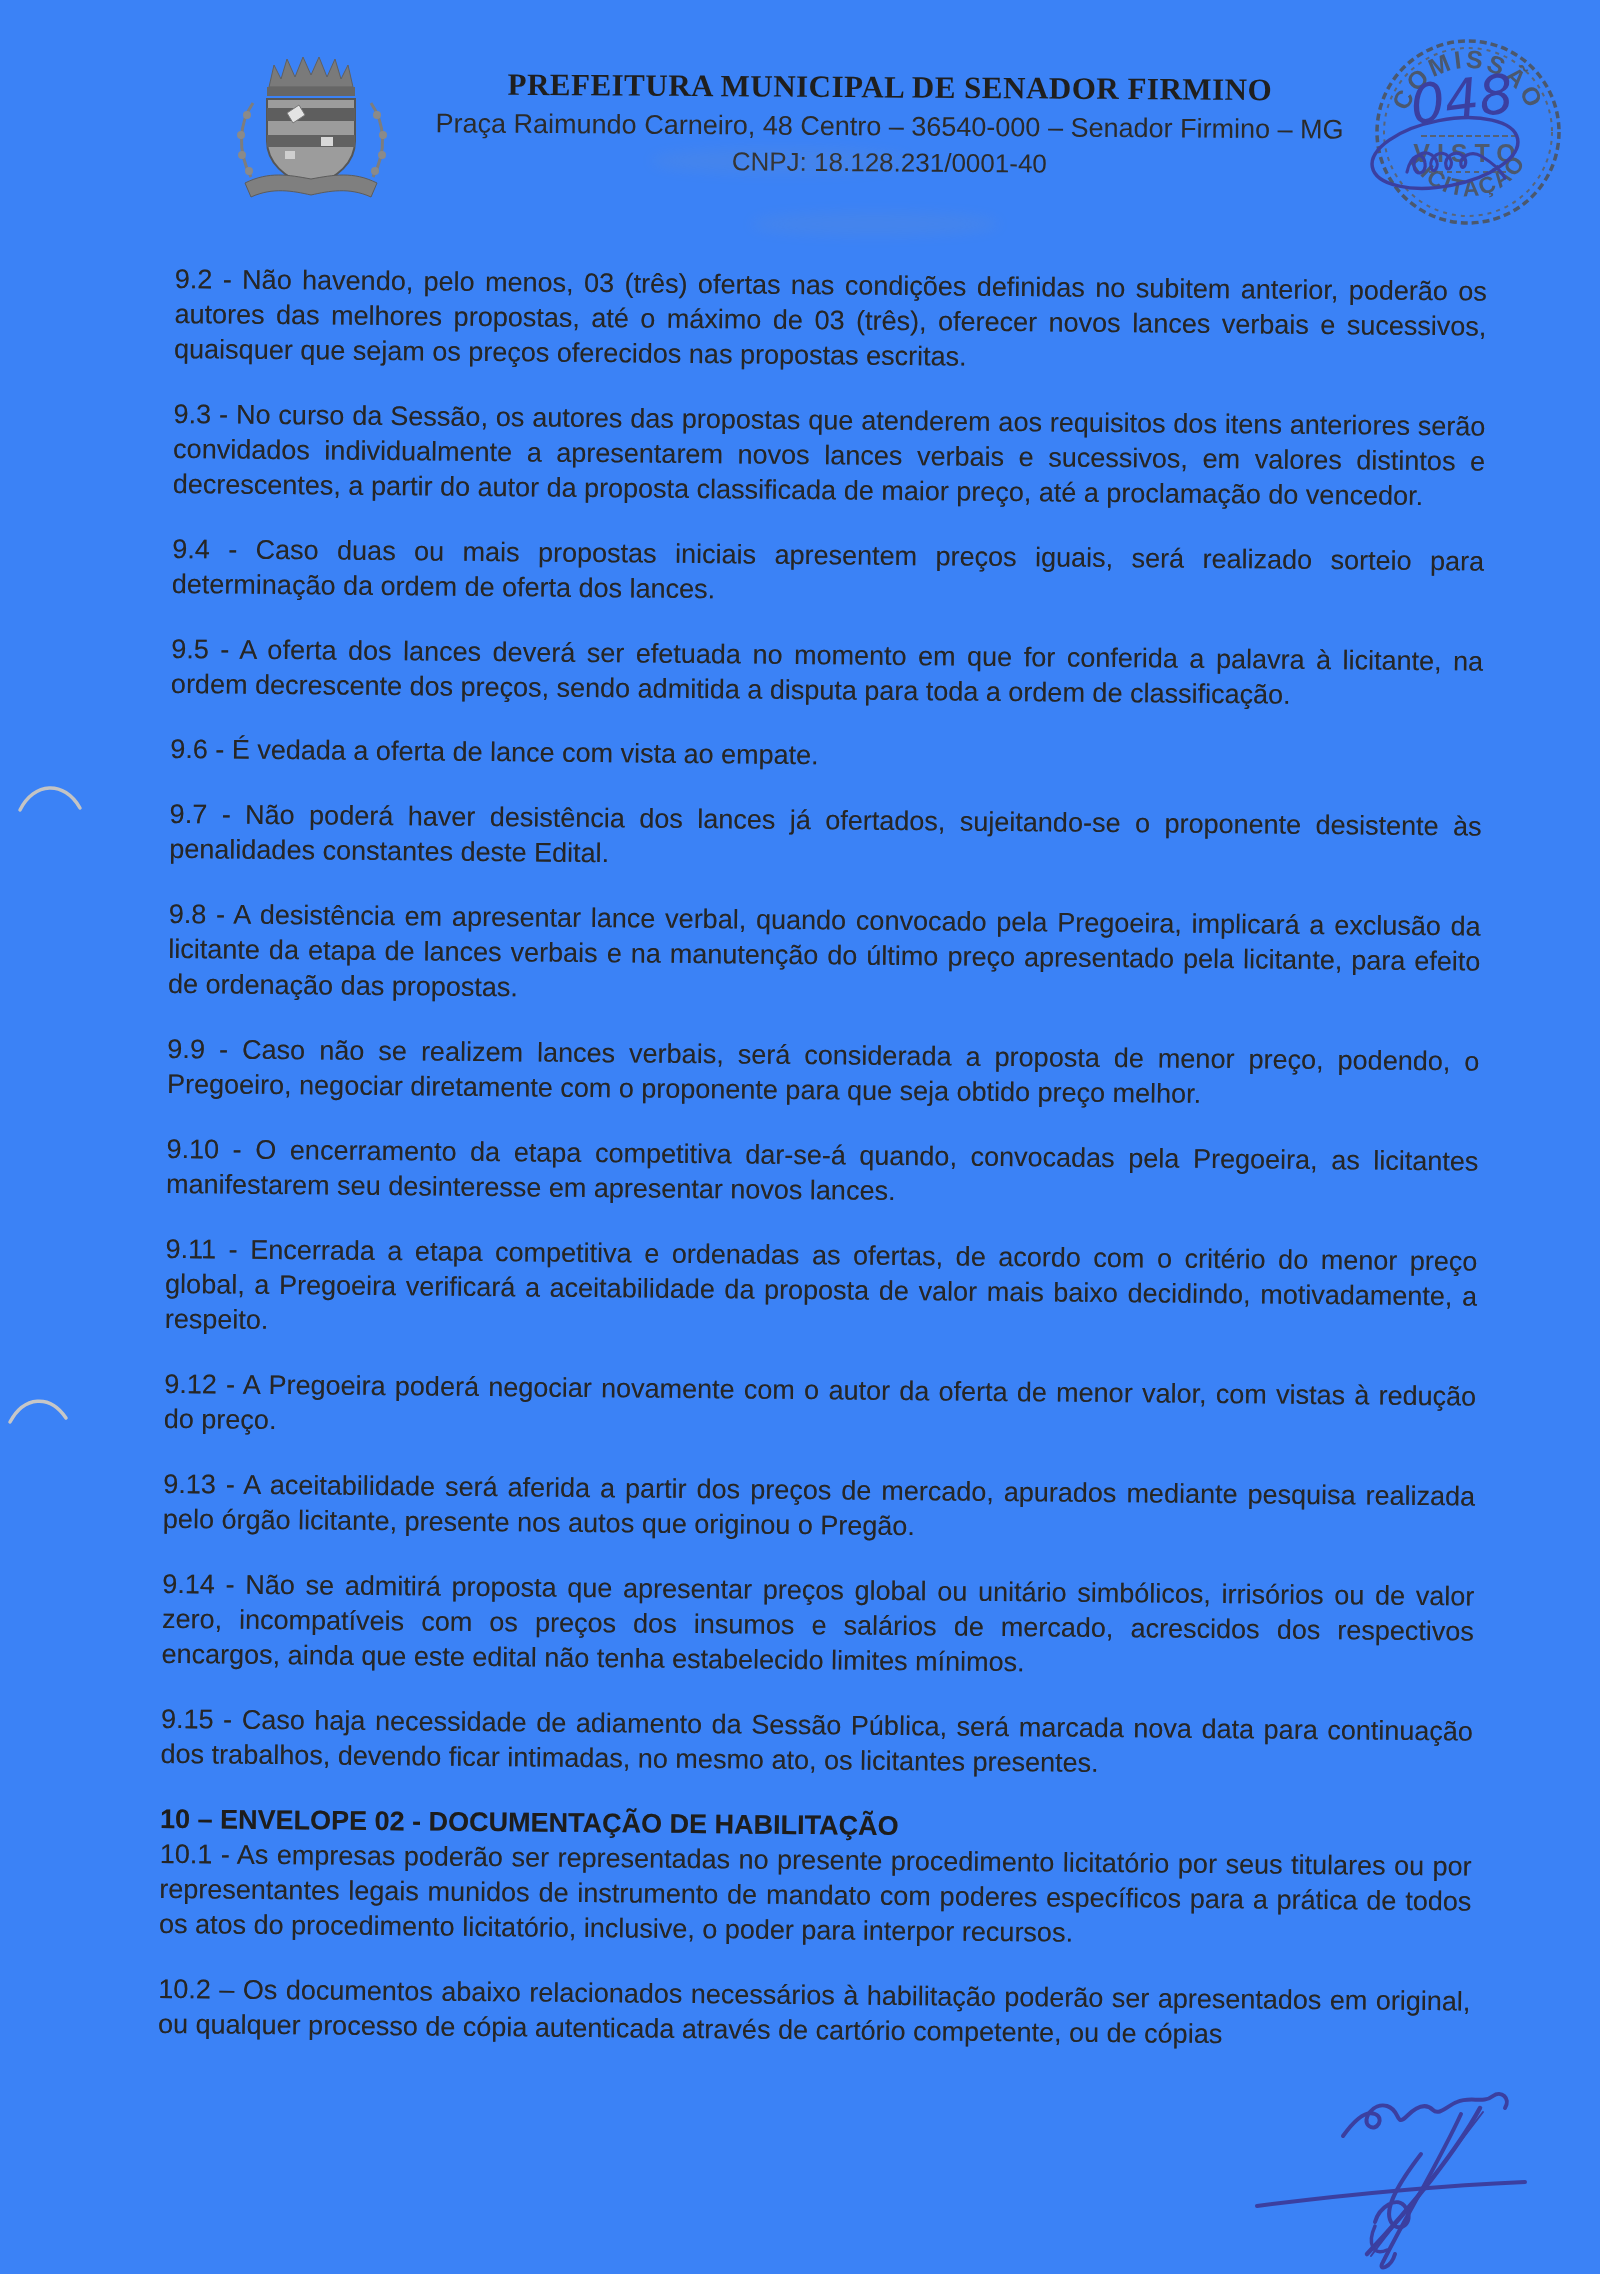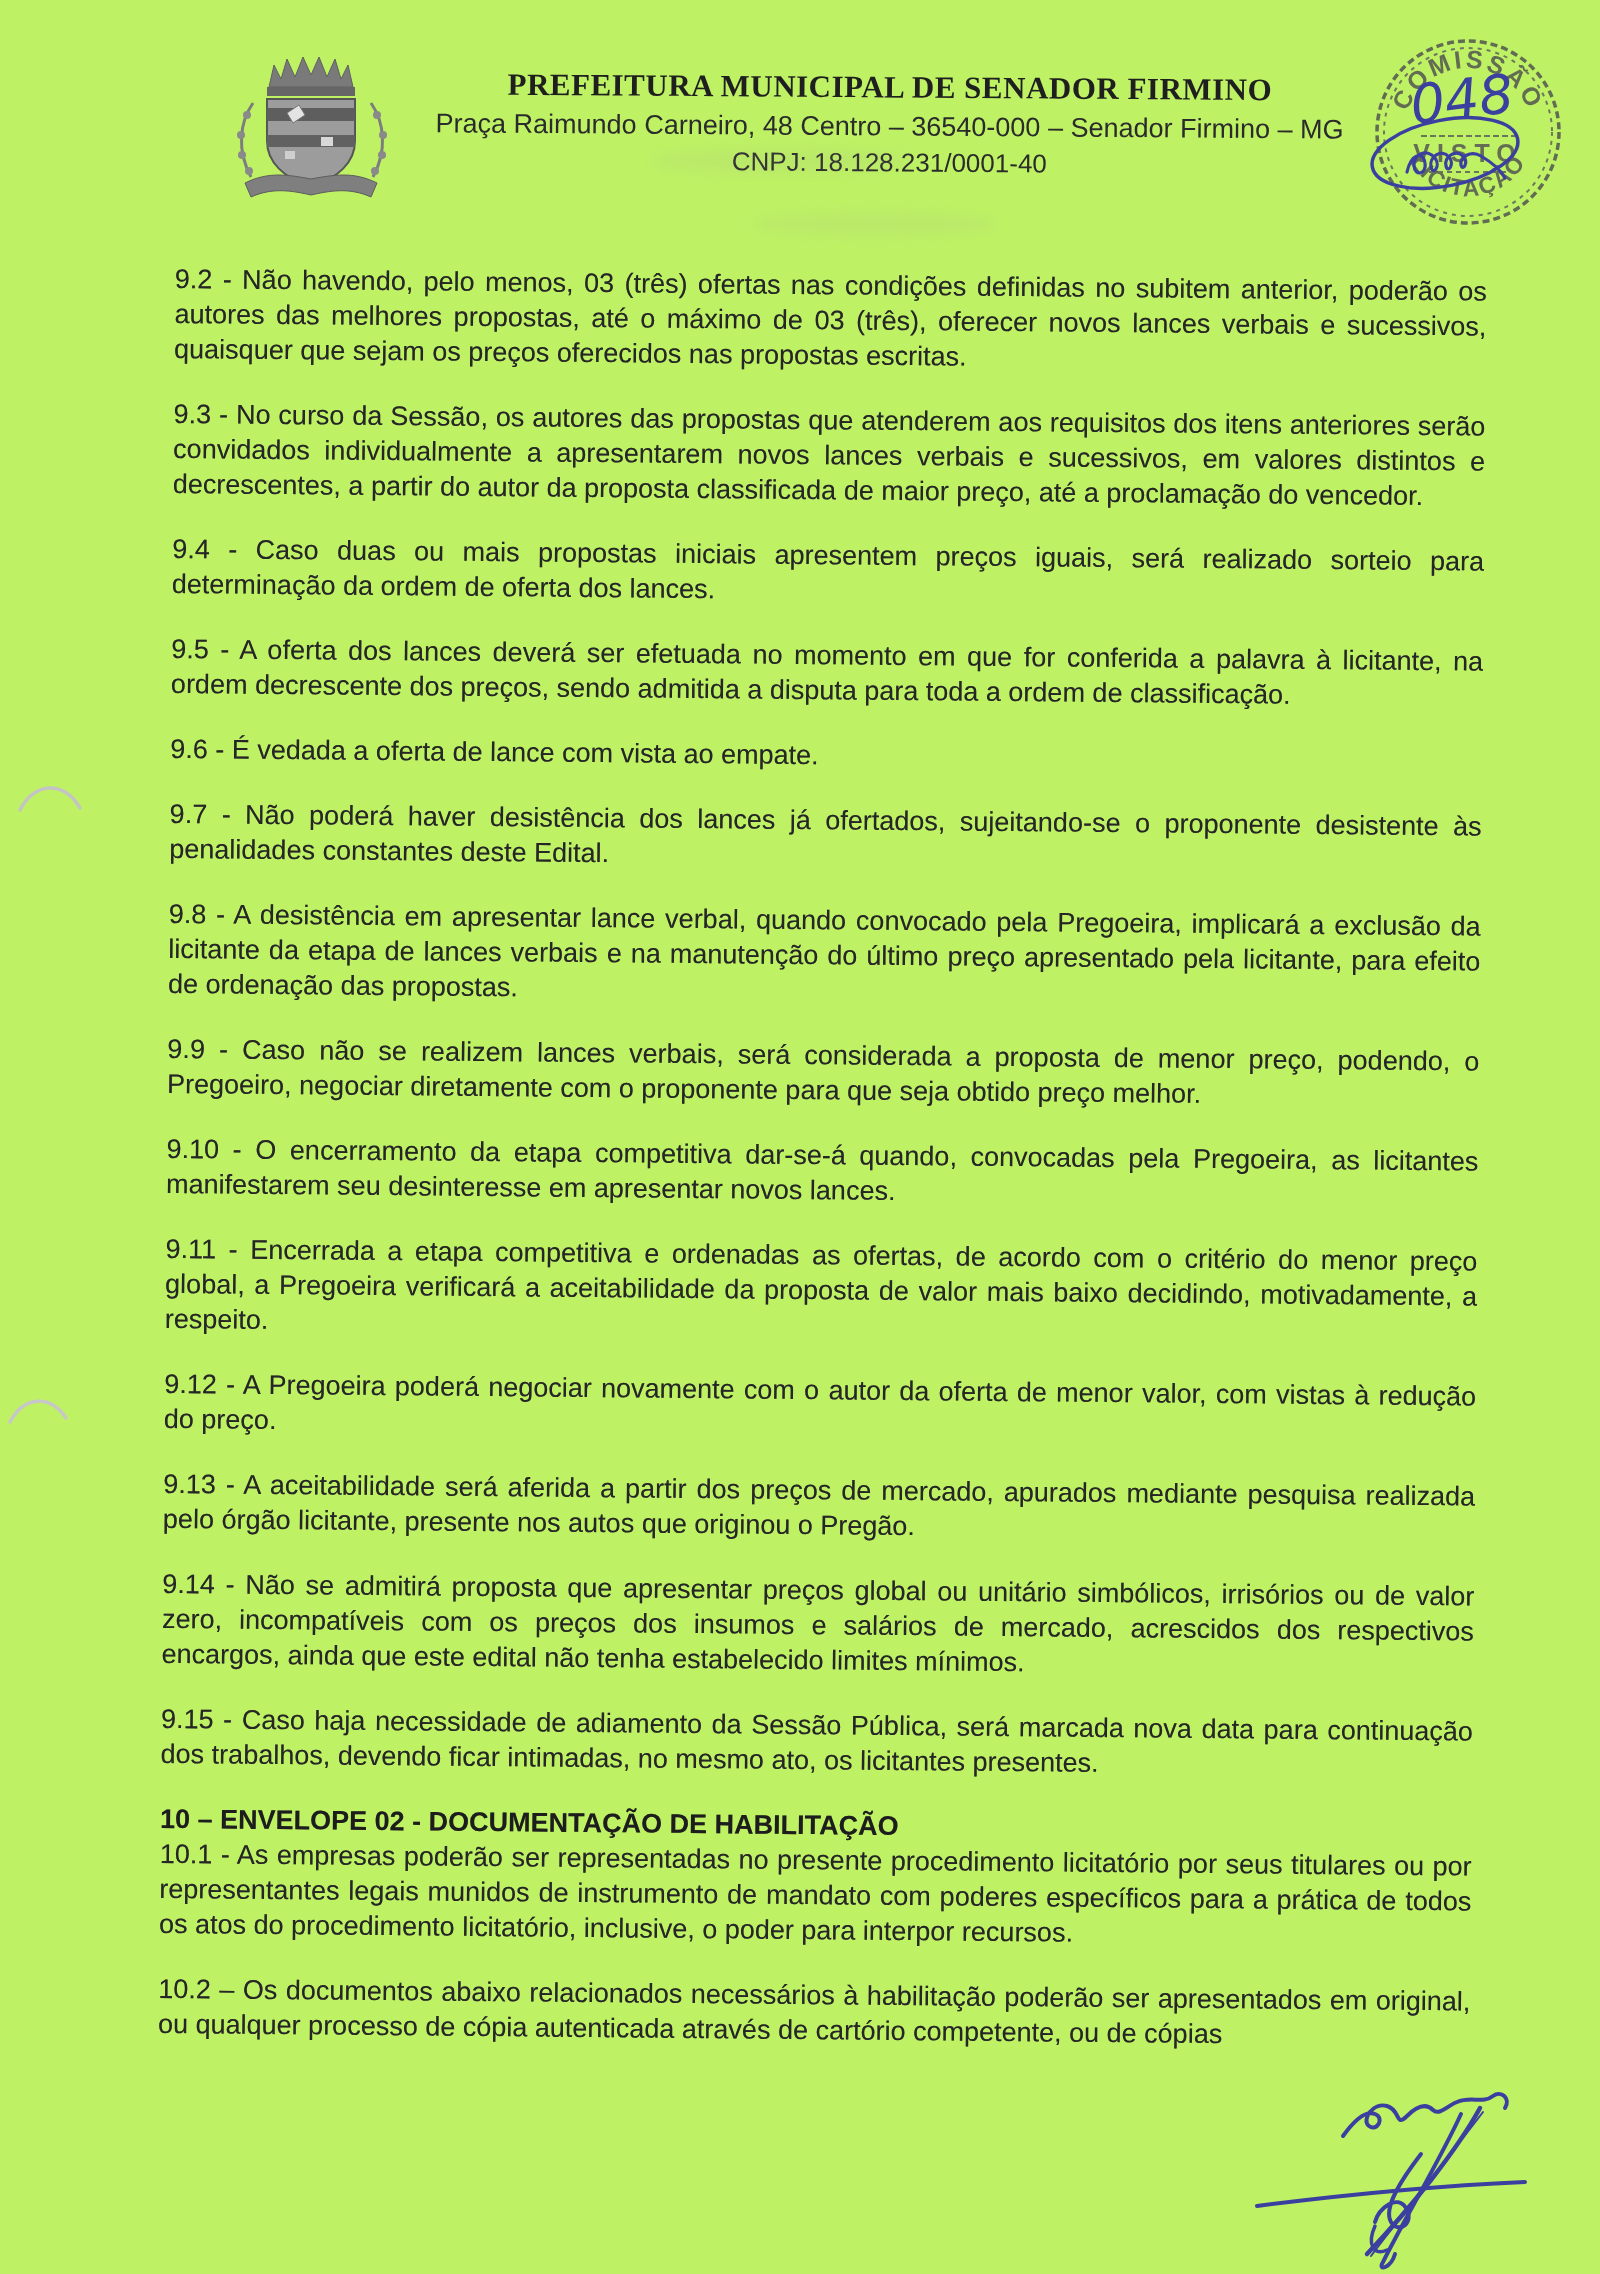--- a/index.html
+++ b/index.html
@@ -1,19 +1,19 @@
 <!DOCTYPE html>
 <html><head>
 <meta charset="utf-8">
 <style>
   html,body{margin:0;padding:0;background:#e8e8e8;}
   .page{
     position:relative;
     width:1600px;height:2274px;
-    background:#bef264;
+    background:#3b82f6;
     overflow:hidden;
     font-family:"Liberation Sans", sans-serif;
     color:#2e2e2e;
   }
   
   .header-text{
     position:absolute;left:400px;top:66px;width:980px;
     text-align:center;
     transform:rotate(0.4deg);
     transform-origin:0 0;

